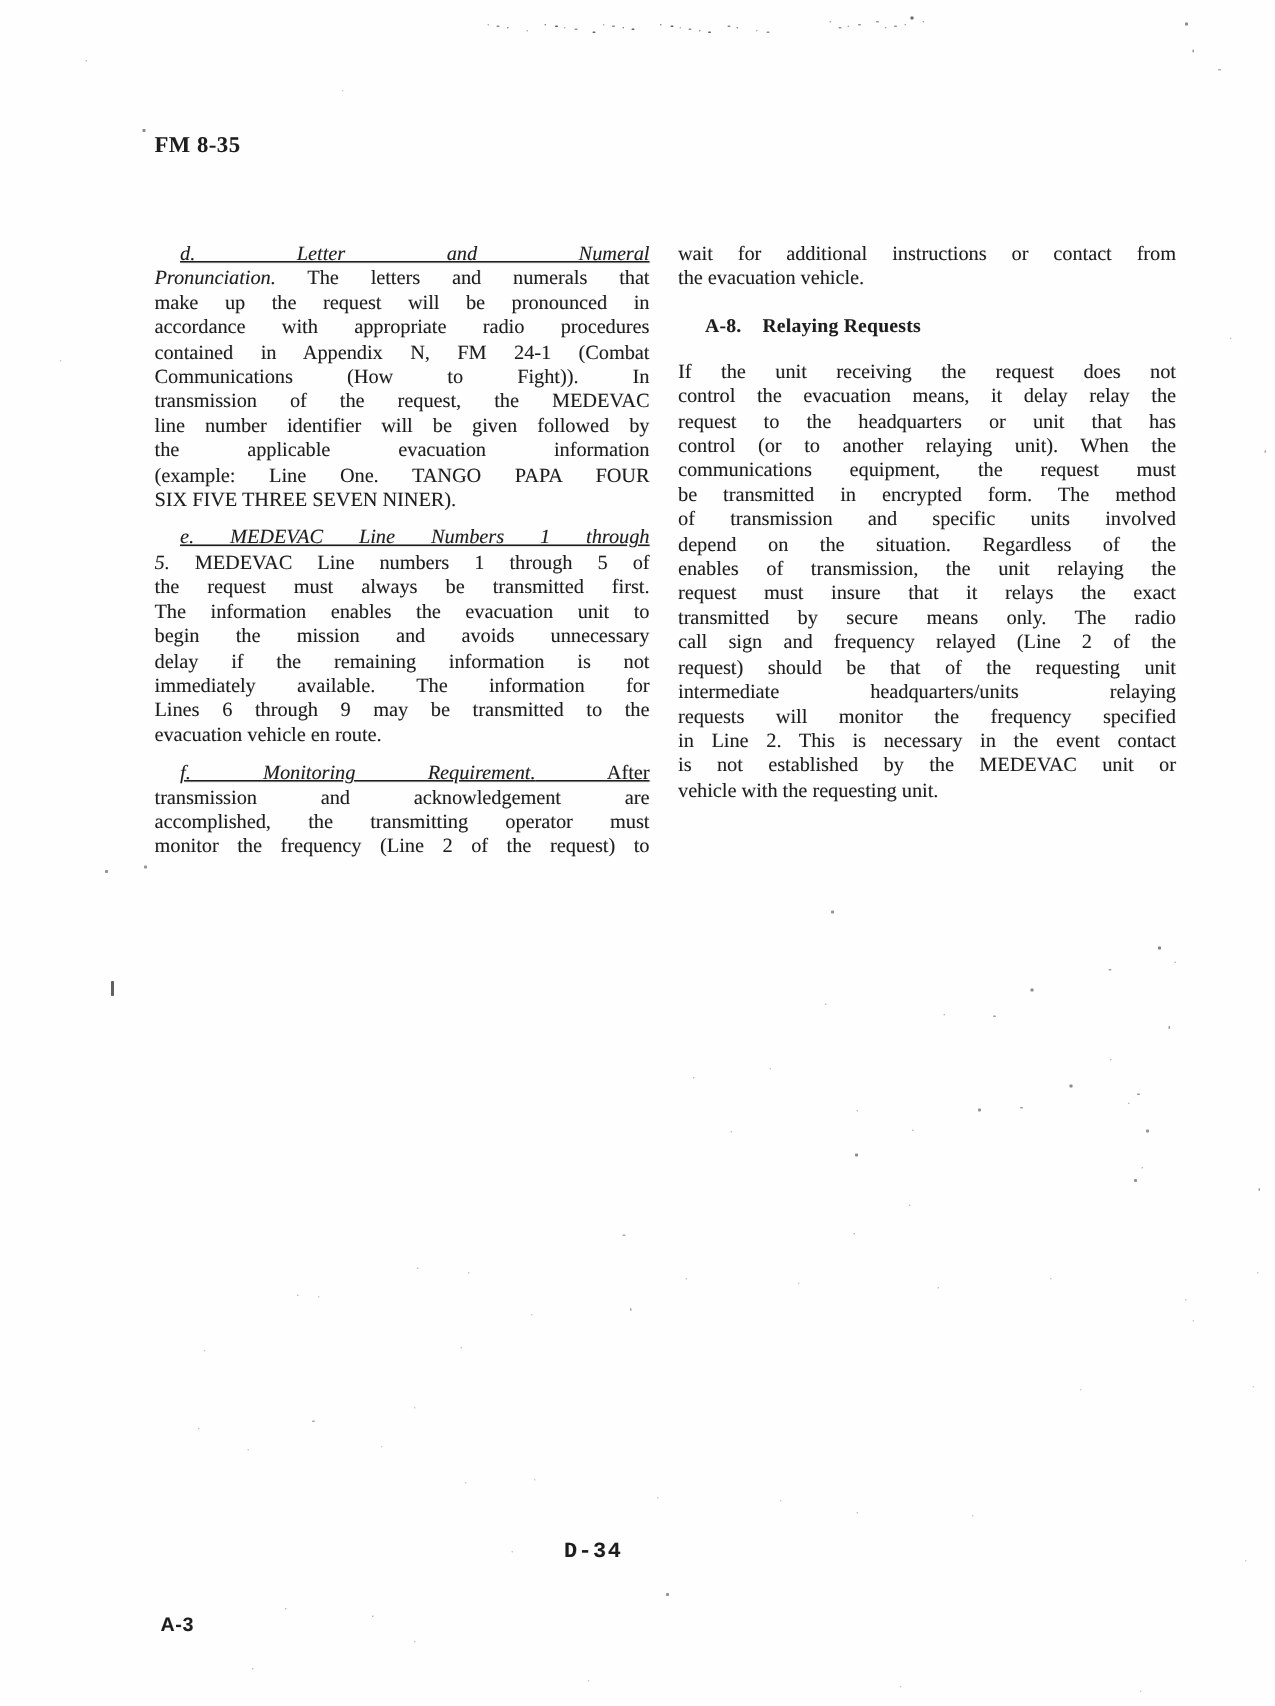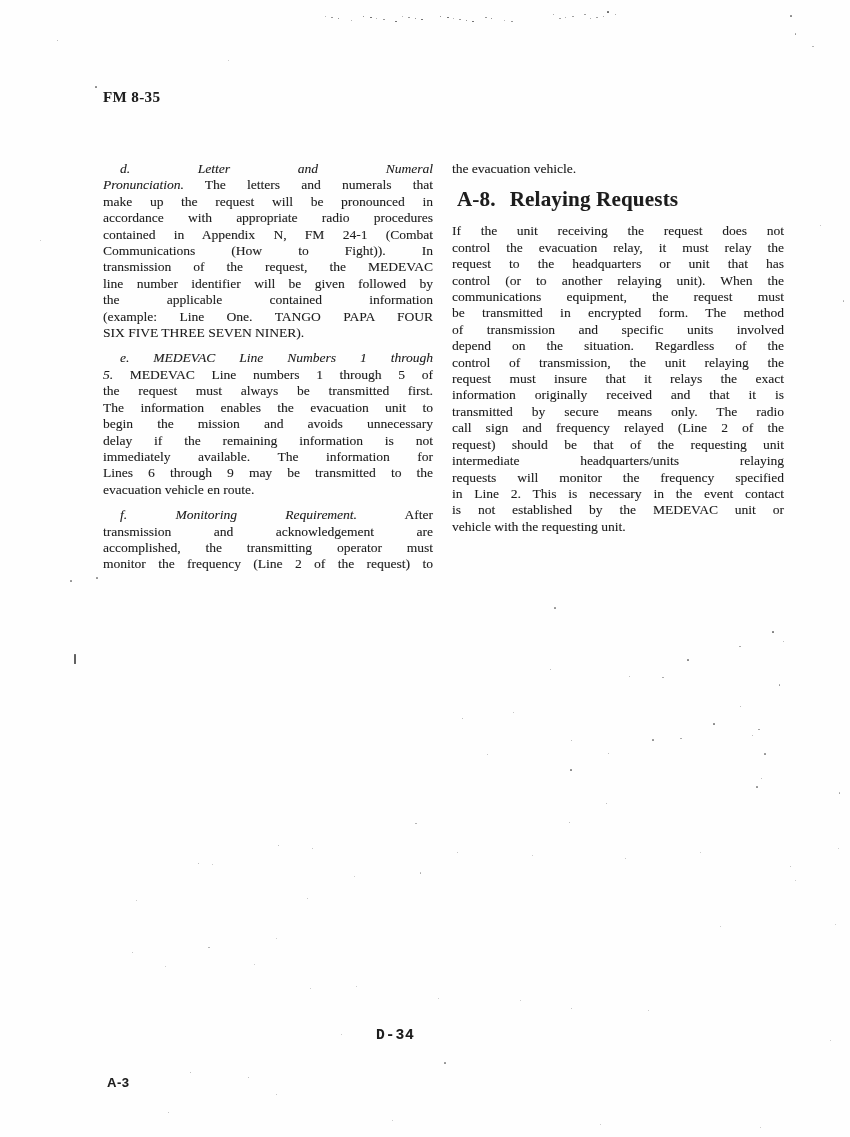--- a/index.html
+++ b/index.html
@@ -31,27 +31,27 @@
   .col-left { width: 330px; margin-right: 19px; }
   .col-right { width: 332px; }
   .line {
     font-size: 13.5px;
     line-height: 16.4px;
     text-align: justify;
     text-align-last: justify;
     text-justify: inter-word;
   }
   .line.last { text-align-last: left; }
-  .line.indent { text-indent: 17px; }
+  .line.indent { text-indent: 17px; text-decoration: underline; }
   .it { font-style: italic; }
   .para { margin: 0; }
   .para + .para { margin-top: 9px; }
   .heading {
-    margin: 13px 0 14px 5px;
-    font-size: 21px;
+    margin: 13px 0 14px 18px;
+    font-size: 13px;
     line-height: 19px;
     font-weight: 700;
     letter-spacing: 0.2px;
   }
   .heading .hnum { margin-right: 14px; }
   .pg-center {
     position: absolute;
     left: 376px;
     top: 1027px;
     font-family: "Liberation Mono", monospace;
@@ -195,21 +195,21 @@
     <div class="col-left" id="col-left">
         <div class="para">
           <div class="line indent"><span class="it">d. Letter and Numeral</span></div>
           <div class="line"><span class="it">Pronunciation.</span><span> The letters and numerals that</span></div>
           <div class="line"><span>make up the request will be pronounced in</span></div>
           <div class="line"><span>accordance with appropriate radio procedures</span></div>
           <div class="line"><span>contained in Appendix N, FM 24-1 (Combat</span></div>
           <div class="line"><span>Communications (How to Fight)). In</span></div>
           <div class="line"><span>transmission of the request, the MEDEVAC</span></div>
           <div class="line"><span>line number identifier will be given followed by</span></div>
-          <div class="line"><span>the applicable contained information</span></div>
+          <div class="line"><span>the applicable evacuation information</span></div>
           <div class="line"><span>(example: Line One. TANGO PAPA FOUR</span></div>
           <div class="line last"><span>SIX FIVE THREE SEVEN NINER).</span></div>
         </div>
         <div class="para">
           <div class="line indent"><span class="it">e. MEDEVAC Line Numbers 1 through</span></div>
           <div class="line"><span class="it">5.</span><span> MEDEVAC Line numbers 1 through 5 of</span></div>
           <div class="line"><span>the request must always be transmitted first.</span></div>
           <div class="line"><span>The information enables the evacuation unit to</span></div>
           <div class="line"><span>begin the mission and avoids unnecessary</span></div>
           <div class="line"><span>delay if the remaining information is not</span></div>
@@ -220,39 +220,39 @@
         <div class="para">
           <div class="line indent"><span class="it">f. Monitoring Requirement.</span><span> After</span></div>
           <div class="line"><span>transmission and acknowledgement are</span></div>
           <div class="line"><span>accomplished, the transmitting operator must</span></div>
           <div class="line"><span>monitor the frequency (Line 2 of the request) to</span></div>
         </div>
       </div>
     <div class="col-right">
       <div id="rc-cont" class="para">
           <div class="para">
+            <div class="line"><span>wait for additional instructions or contact from</span></div>
             <div class="line last"><span>the evacuation vehicle.</span></div>
           </div>
         </div>
       <div class="heading">
         <span class="hnum">A-8.</span><span class="htitle">Relaying Requests</span>
       </div>
       <div id="rc-body">
           <div class="para">
             <div class="line"><span>If the unit receiving the request does not</span></div>
-            <div class="line"><span>control the evacuation relay, it must relay the</span></div>
+            <div class="line"><span>control the evacuation means, it delay relay the</span></div>
             <div class="line"><span>request to the headquarters or unit that has</span></div>
             <div class="line"><span>control (or to another relaying unit). When the</span></div>
             <div class="line"><span>communications equipment, the request must</span></div>
             <div class="line"><span>be transmitted in encrypted form. The method</span></div>
             <div class="line"><span>of transmission and specific units involved</span></div>
             <div class="line"><span>depend on the situation. Regardless of the</span></div>
-            <div class="line"><span>control of transmission, the unit relaying the</span></div>
+            <div class="line"><span>enables of transmission, the unit relaying the</span></div>
             <div class="line"><span>request must insure that it relays the exact</span></div>
-            <div class="line"><span>information originally received and that it is</span></div>
             <div class="line"><span>transmitted by secure means only. The radio</span></div>
             <div class="line"><span>call sign and frequency relayed (Line 2 of the</span></div>
             <div class="line"><span>request) should be that of the requesting unit</span></div>
             <div class="line"><span>intermediate headquarters/units relaying</span></div>
             <div class="line"><span>requests will monitor the frequency specified</span></div>
             <div class="line"><span>in Line 2. This is necessary in the event contact</span></div>
             <div class="line"><span>is not established by the MEDEVAC unit or</span></div>
             <div class="line last"><span>vehicle with the requesting unit.</span></div>
           </div>
         </div>

